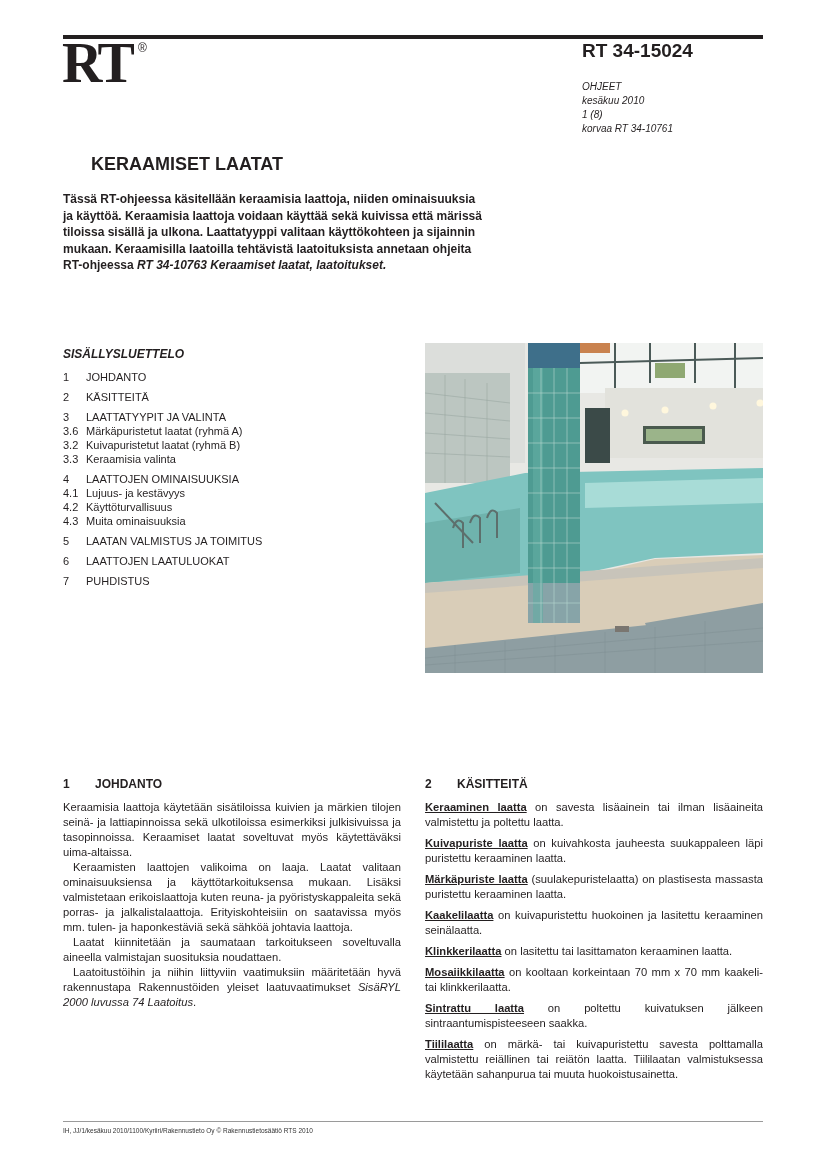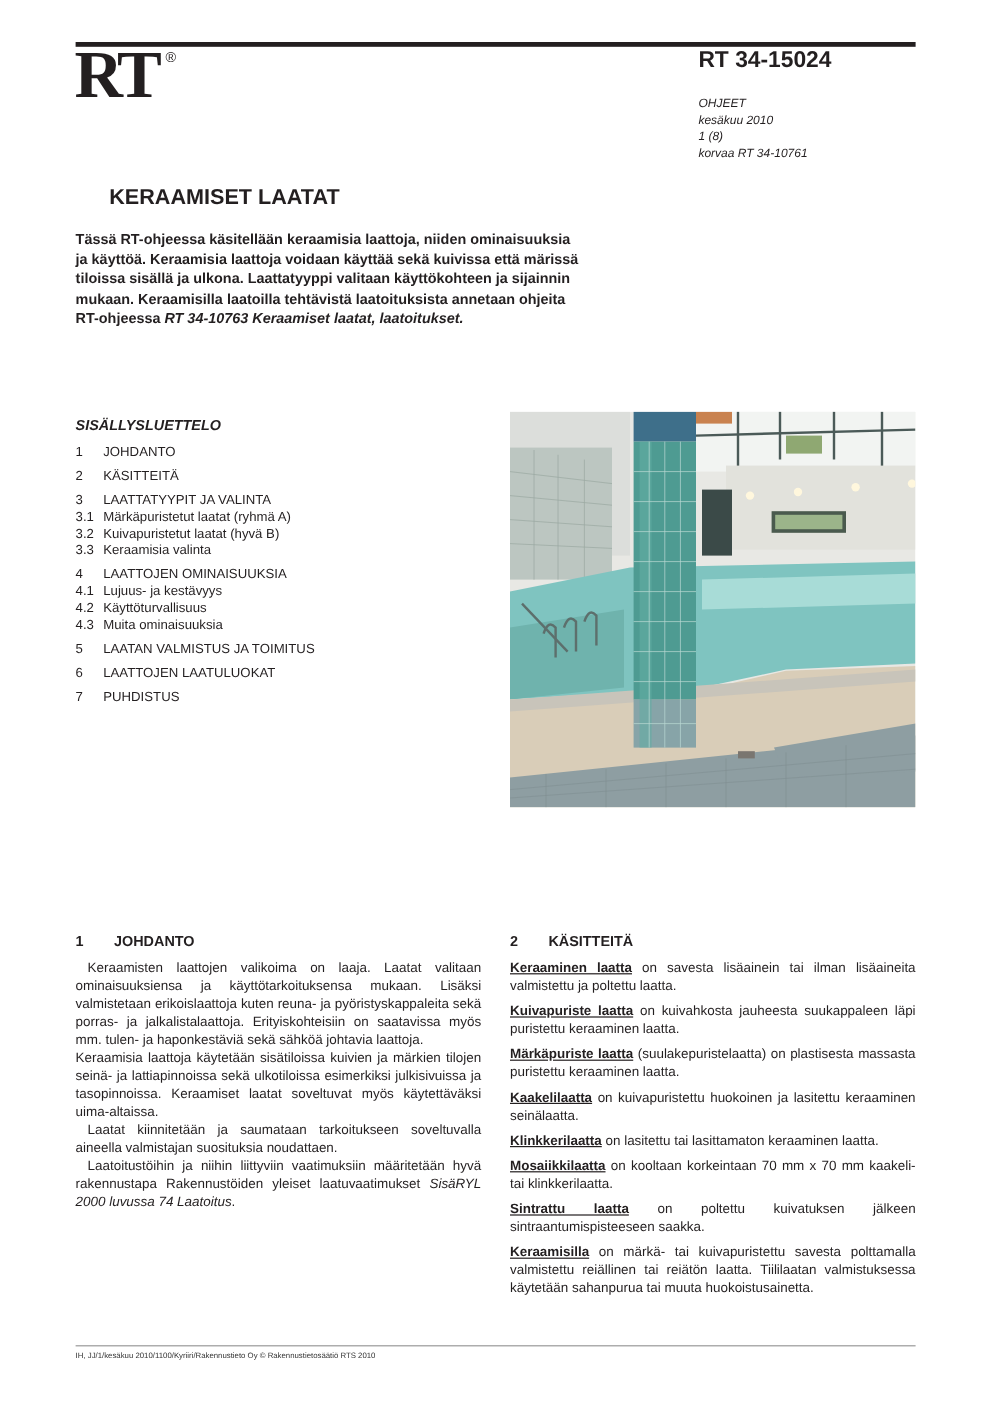--- a/index.html
+++ b/index.html
@@ -61,26 +61,26 @@
     </div>
     <div class="toc-row main">
       <span class="toc-num">2</span>
       <span class="toc-label">KÄSITTEITÄ</span>
     </div>
     <div class="toc-row main">
       <span class="toc-num">3</span>
       <span class="toc-label">LAATTATYYPIT JA VALINTA</span>
     </div>
     <div class="toc-row">
-      <span class="toc-num">3.1</span>
+      <span class="toc-num">3.6</span>
       <span class="toc-label">Märkäpuristetut laatat (ryhmä A)</span>
     </div>
     <div class="toc-row">
       <span class="toc-num">3.2</span>
-      <span class="toc-label">Kuivapuristetut laatat (hyvä B)</span>
+      <span class="toc-label">Kuivapuristetut laatat (ryhmä B)</span>
     </div>
     <div class="toc-row">
       <span class="toc-num">3.3</span>
       <span class="toc-label">Keraamisia valinta</span>
     </div>
     <div class="toc-row main">
       <span class="toc-num">4</span>
       <span class="toc-label">LAATTOJEN OMINAISUUKSIA</span>
     </div>
     <div class="toc-row">
@@ -190,37 +190,37 @@
         <line x1="142" y1="25" x2="142" y2="280"></line>
     </g>
   </svg>
 </div>
 
 <div class="col col-left">
   <div class="sec-head">
     <span class="num">1</span>
     <span>JOHDANTO</span>
   </div>
+  <p class="para">Keraamisia laattoja käytetään sisätiloissa kuivien ja märkien tilojen seinä- ja lattiapinnoissa sekä ulkotiloissa esimerkiksi julkisivuissa ja tasopinnoissa. Keraamiset laatat soveltuvat myös käytettäväksi uima-altaissa.</p>
   <p class="para indent">Keraamisten laattojen valikoima on laaja. Laatat valitaan ominaisuuksiensa ja käyttötarkoituksensa mukaan. Lisäksi valmistetaan erikoislaattoja kuten reuna- ja pyöristyskappaleita sekä porras- ja jalkalistalaattoja. Erityiskohteisiin on saatavissa myös mm. tulen- ja haponkestäviä sekä sähköä johtavia laattoja.</p>
-  <p class="para">Keraamisia laattoja käytetään sisätiloissa kuivien ja märkien tilojen seinä- ja lattiapinnoissa sekä ulkotiloissa esimerkiksi julkisivuissa ja tasopinnoissa. Keraamiset laatat soveltuvat myös käytettäväksi uima-altaissa.</p>
   <p class="para indent">Laatat kiinnitetään ja saumataan tarkoitukseen soveltuvalla aineella valmistajan suosituksia noudattaen.</p>
   <p class="para indent"><span>Laatoitustöihin ja niihin liittyviin vaatimuksiin määritetään hyvä rakennustapa Rakennustöiden yleiset laatuvaatimukset </span><i>SisäRYL 2000 luvussa 74 Laatoitus</i><span>.</span></p>
 </div>
 
 <div class="col col-right">
   <div class="sec-head">
     <span class="num">2</span>
     <span>KÄSITTEITÄ</span>
   </div>
   <div id="defs">
       <p class="def"><b>Keraaminen laatta</b><span> on savesta lisäainein tai ilman lisäaineita valmistettu ja poltettu laatta.</span></p>
       <p class="def"><b>Kuivapuriste laatta</b><span> on kuivahkosta jauheesta suukappaleen läpi puristettu keraaminen laatta.</span></p>
       <p class="def"><b>Märkäpuriste laatta</b><span> (suulakepuristelaatta) on plastisesta massasta puristettu keraaminen laatta.</span></p>
       <p class="def"><b>Kaakelilaatta</b><span> on kuivapuristettu huokoinen ja lasitettu keraaminen seinälaatta.</span></p>
       <p class="def"><b>Klinkkerilaatta</b><span> on lasitettu tai lasittamaton keraaminen laatta.</span></p>
       <p class="def"><b>Mosaiikkilaatta</b><span> on kooltaan korkeintaan 70 mm x 70 mm kaakeli- tai klinkkerilaatta.</span></p>
       <p class="def"><b>Sintrattu laatta</b><span> on poltettu kuivatuksen jälkeen sintraantumispisteeseen saakka.</span></p>
-      <p class="def"><b>Keraamisilla</b><span> on märkä- tai kuivapuristettu savesta polttamalla valmistettu reiällinen tai reiätön laatta. Tiililaatan valmistuksessa käytetään sahanpurua tai muuta huokoistusainetta.</span></p>
+      <p class="def"><b>Tiililaatta</b><span> on märkä- tai kuivapuristettu savesta polttamalla valmistettu reiällinen tai reiätön laatta. Tiililaatan valmistuksessa käytetään sahanpurua tai muuta huokoistusainetta.</span></p>
     </div>
 </div>
 
 <div class="bottom-rule"></div>
 <div class="footer">IH, JJ/1/kesäkuu 2010/1100/Kyriiri/Rakennustieto Oy  © Rakennustietosäätiö RTS 2010</div>
 
 </body></html>

